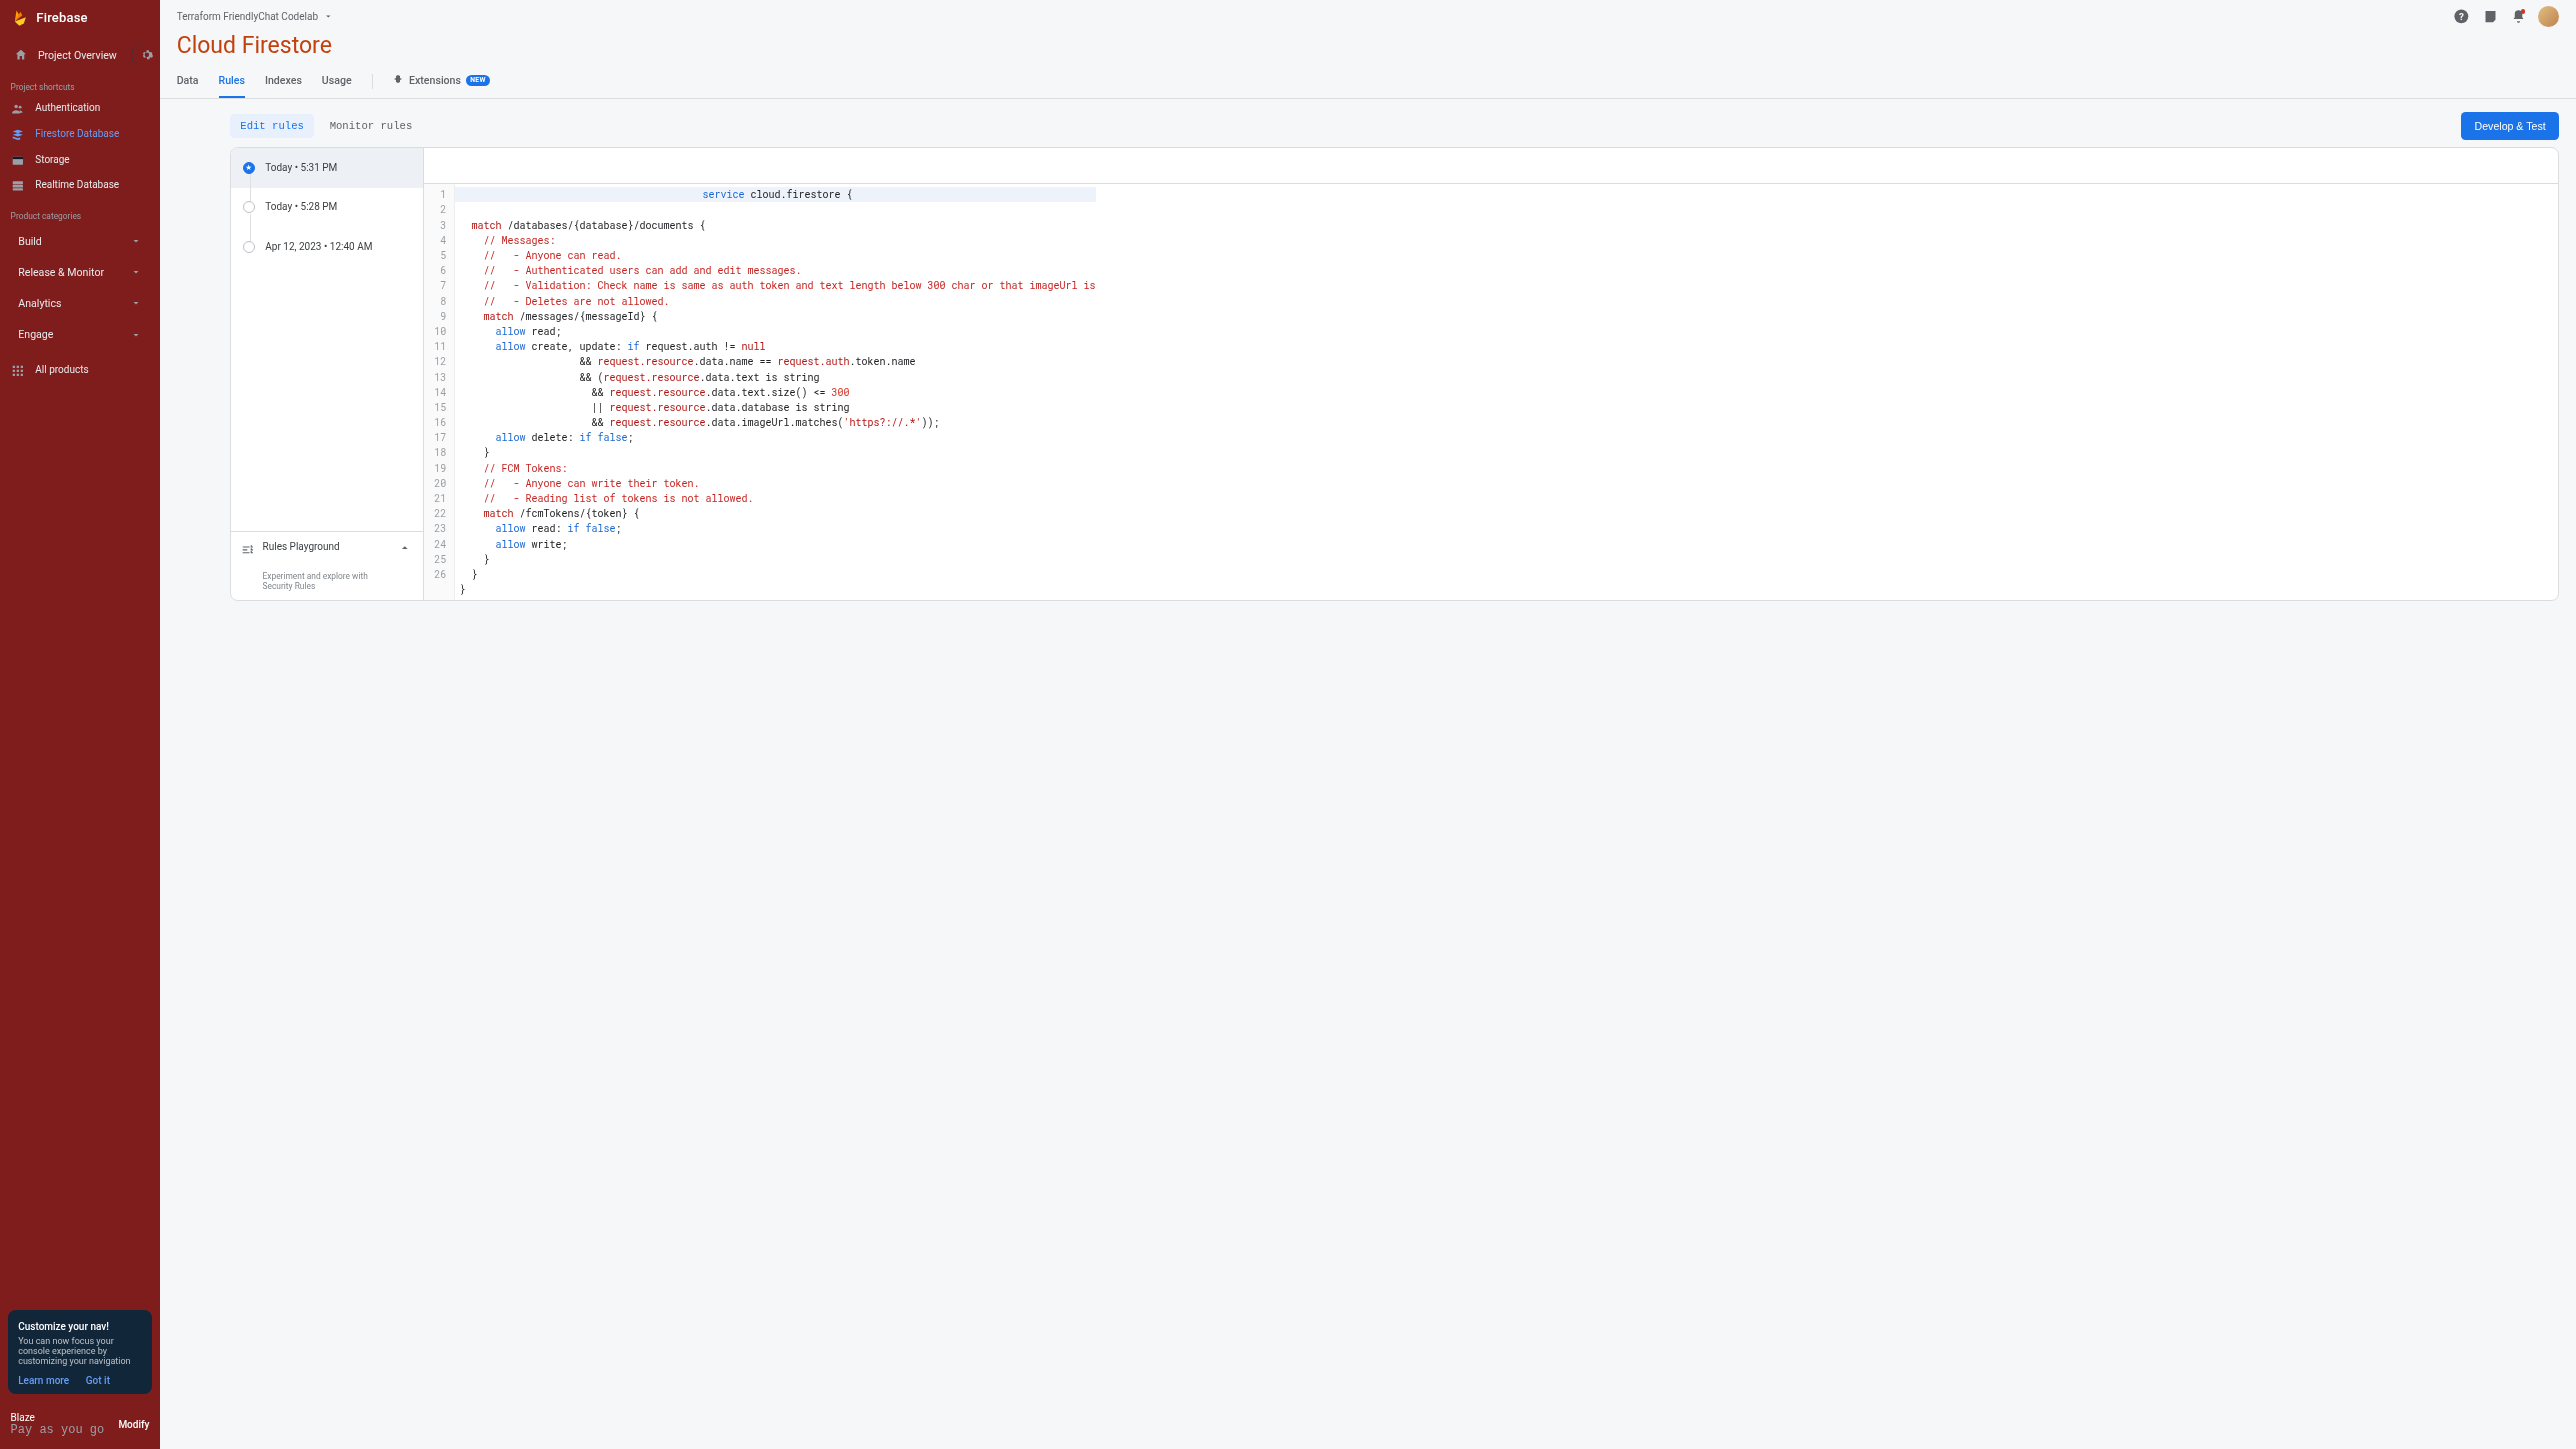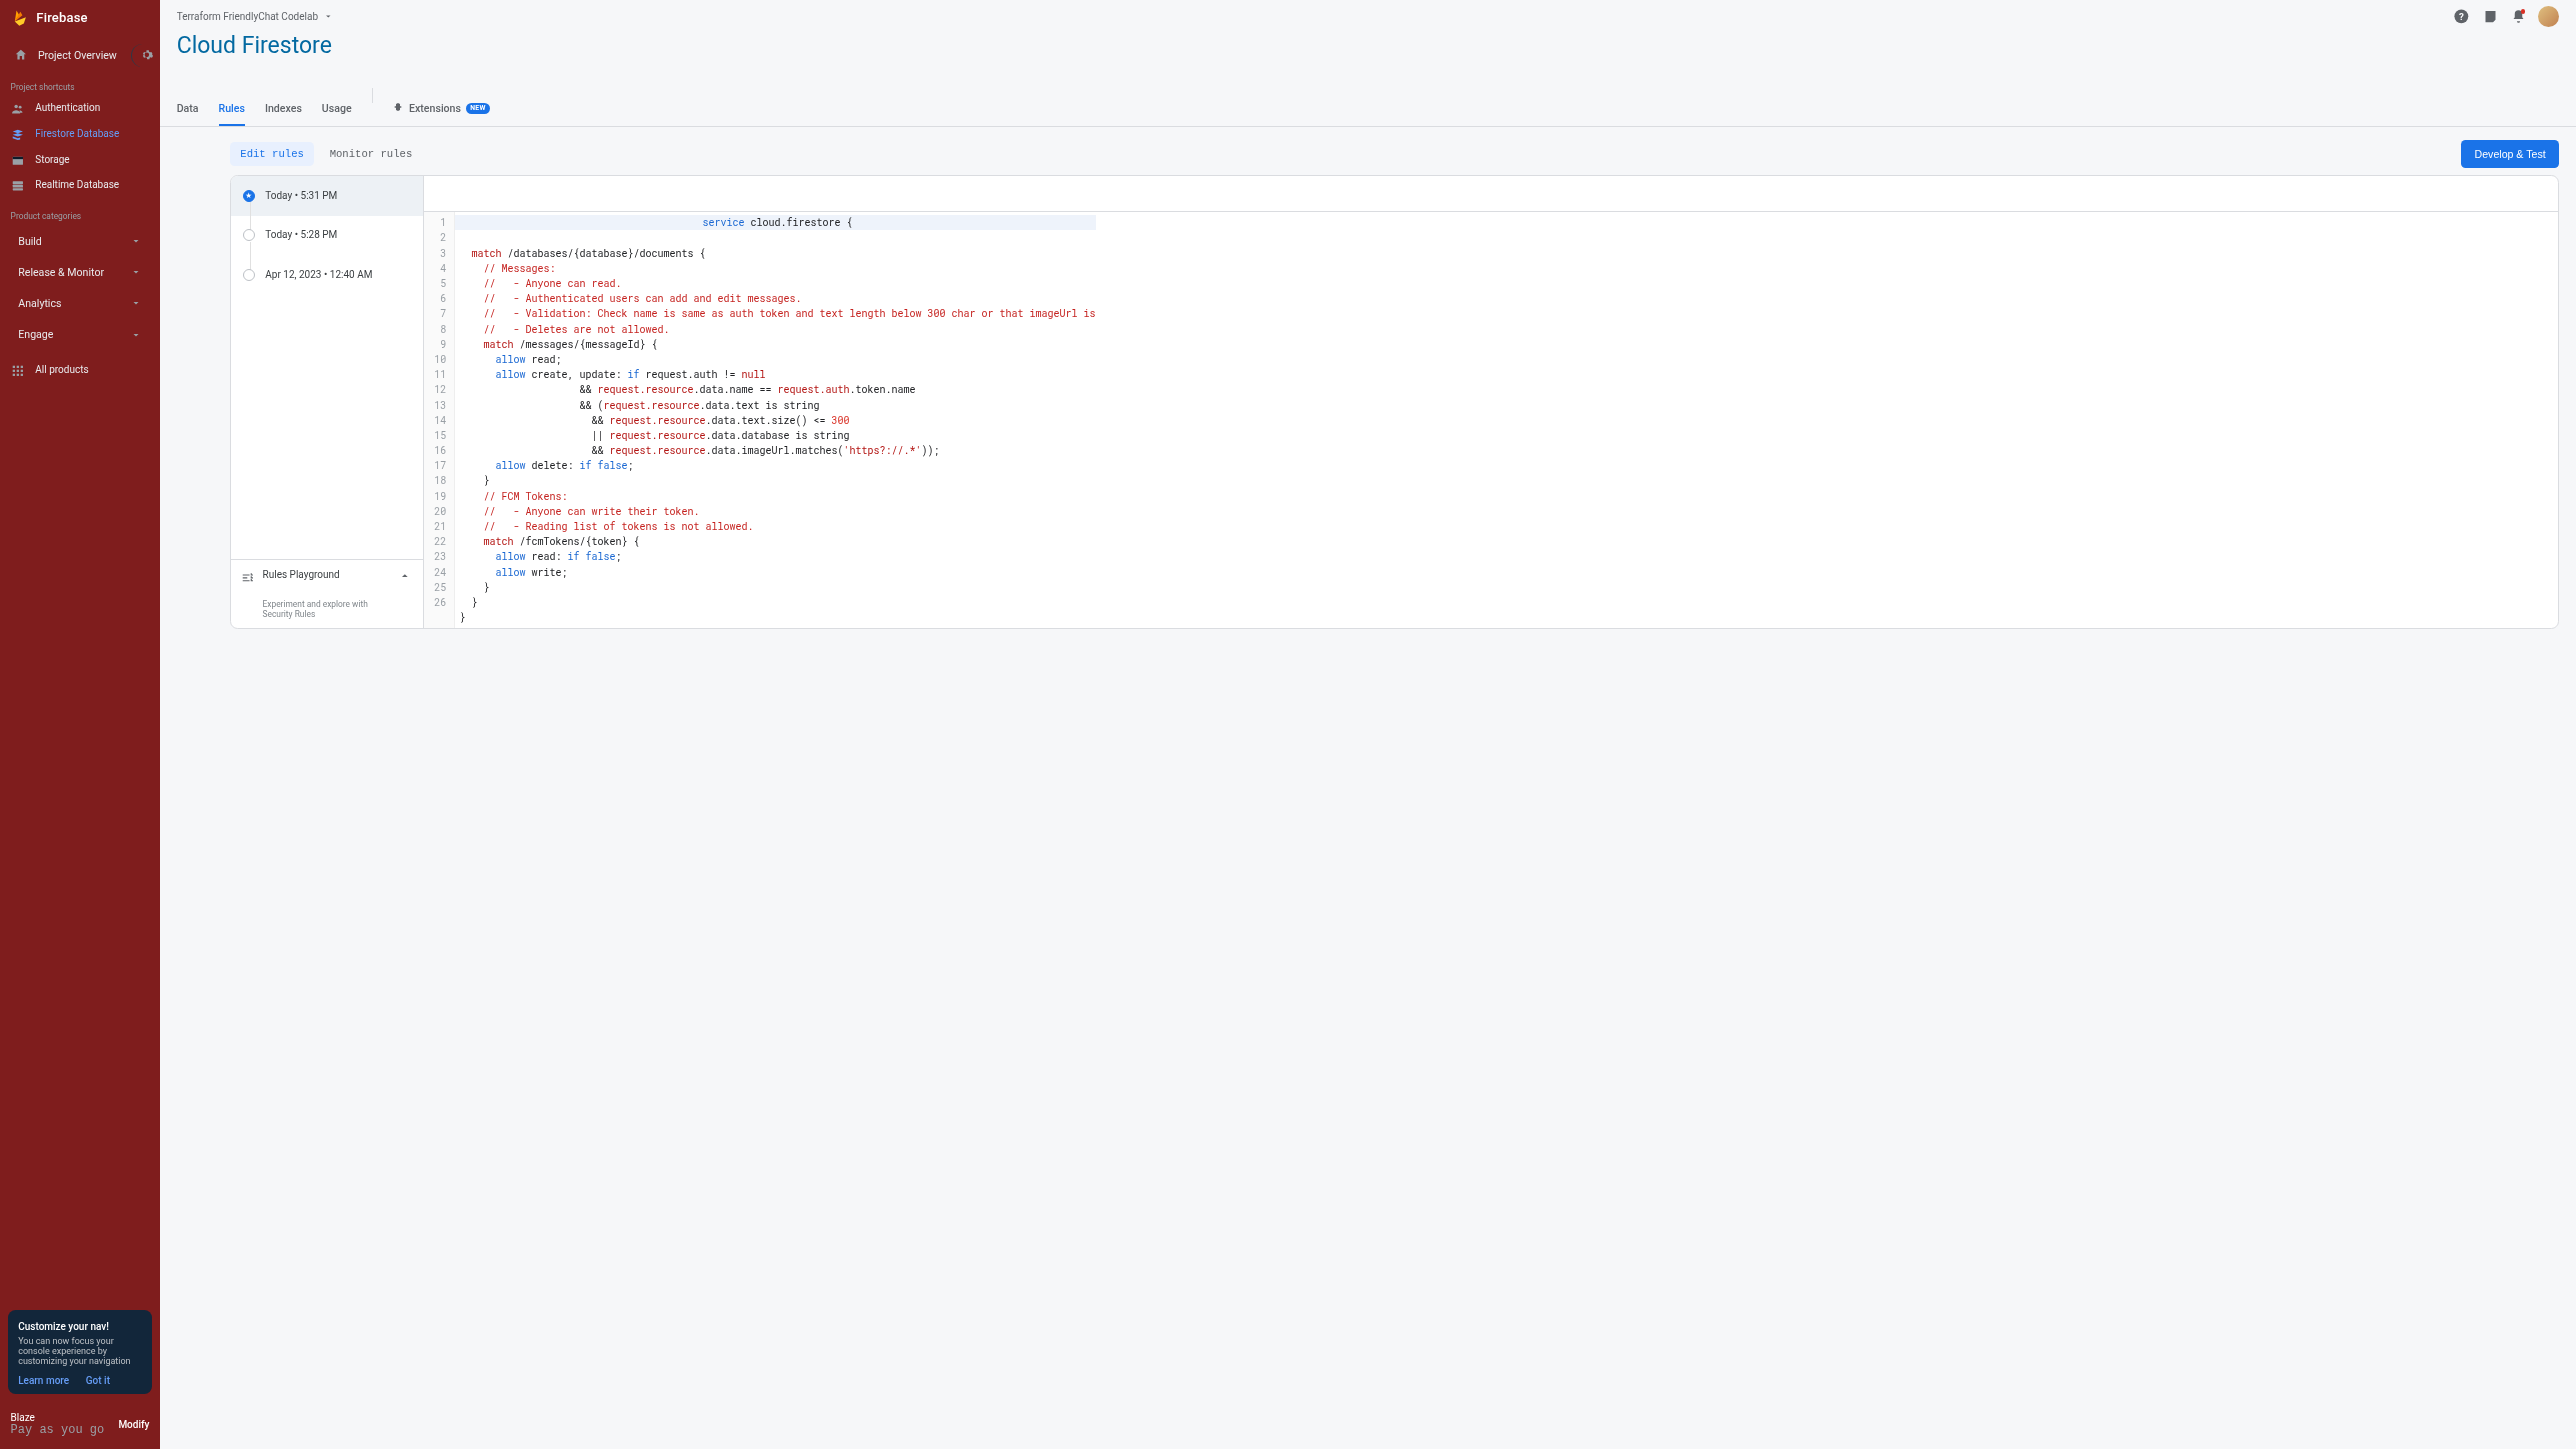--- a/index.html
+++ b/index.html
@@ -31,24 +31,24 @@
 
 .main { flex: 1; display: flex; flex-direction: column; background: #f6f7f9; }
 .topbar { display: flex; align-items: center; justify-content: space-between; padding: 6px 16.7px 0; }
 .proj-select { display: flex; align-items: center; gap: 4.6px; color: #5f6368; font-size: 10px; cursor: pointer; padding: 4.6px 0; }
 .top-icons { display: flex; align-items: center; gap: 10.6px; }
 .top-icon { width: 18px; height: 18px; display: flex; align-items: center; justify-content: center; color: #5f6368; cursor: pointer; border-radius: 50%; }
 .top-icon.bell { position: relative; }
 .bell-dot { position: absolute; top: 1.5px; right: 2.3px; width: 4.6px; height: 4.6px; background: #d93025; border-radius: 50%; }
 .avatar { width: 21px; height: 21px; border-radius: 50%; background: linear-gradient(135deg,#e0c080,#c08050); cursor: pointer; }
 
-.page-title { font-size: 23px; font-weight: 400; color: #0369a1; padding: 4.6px 16.7px 7.6px; }
+.page-title { font-size: 23px; font-weight: 400; color: #c2410c; padding: 4.6px 16.7px 7.6px; }
 
 .tabs { display: flex; align-items: center; gap: 20px; padding: 0 16.7px; border-bottom: 0.8px solid #dadce0; font-size: 10.6px; }
-.tab { padding: 7.6px 0 9px; color: #5f6368; cursor: pointer; border-bottom: 2.3px solid transparent; font-weight: 500; margin-top: 28px; }
+.tab { padding: 7.6px 0 9px; color: #5f6368; cursor: pointer; border-bottom: 2.3px solid transparent; font-weight: 500; }
 .tab.active { color: #1a73e8; border-bottom-color: #1a73e8; }
 .tab-divider { width: 0.8px; height: 15px; background: #dadce0; }
 .ext-tab { display: flex; align-items: center; gap: 4.6px; }
 .new-badge { background: #1a73e8; color: #fff; font-size: 6.8px; font-weight: 700; padding: 1.5px 4.6px; border-radius: 6.8px; letter-spacing: 0.3px; }
 
 .content { padding: 13.7px 16.7px; display: flex; flex-direction: column; }
 .toolbar { display: flex; justify-content: space-between; align-items: center; padding: 0 0 7.6px 53px; }
 .seg { display: flex; gap: 4.6px; font-family: Liberation Mono, monospace; }
 .seg-btn { padding: 6px 10.6px; border-radius: 4.6px; font-size: 10.6px; font-weight: 500; cursor: pointer; color: #5f6368; }
 .seg-btn.active { background: #e8f0fe; color: #1a73e8; }

